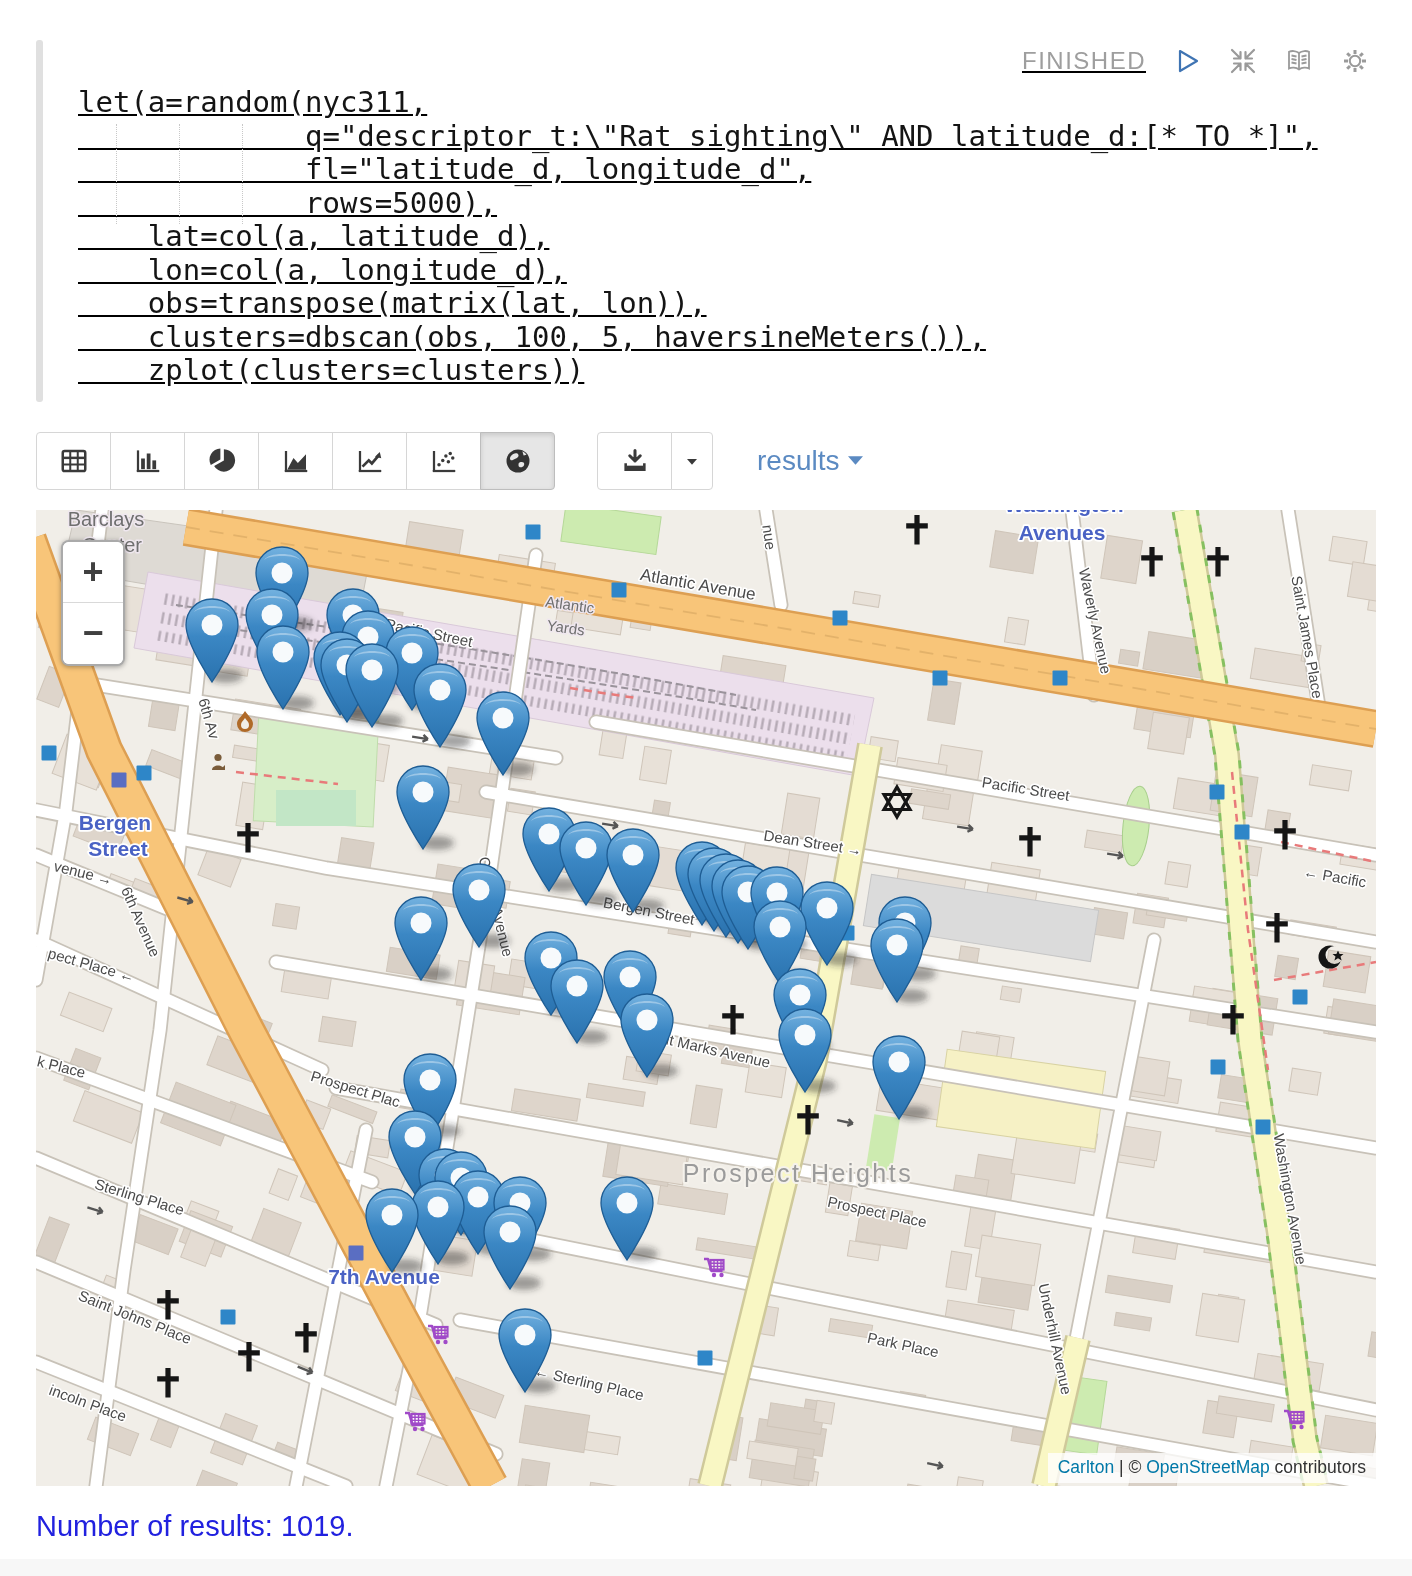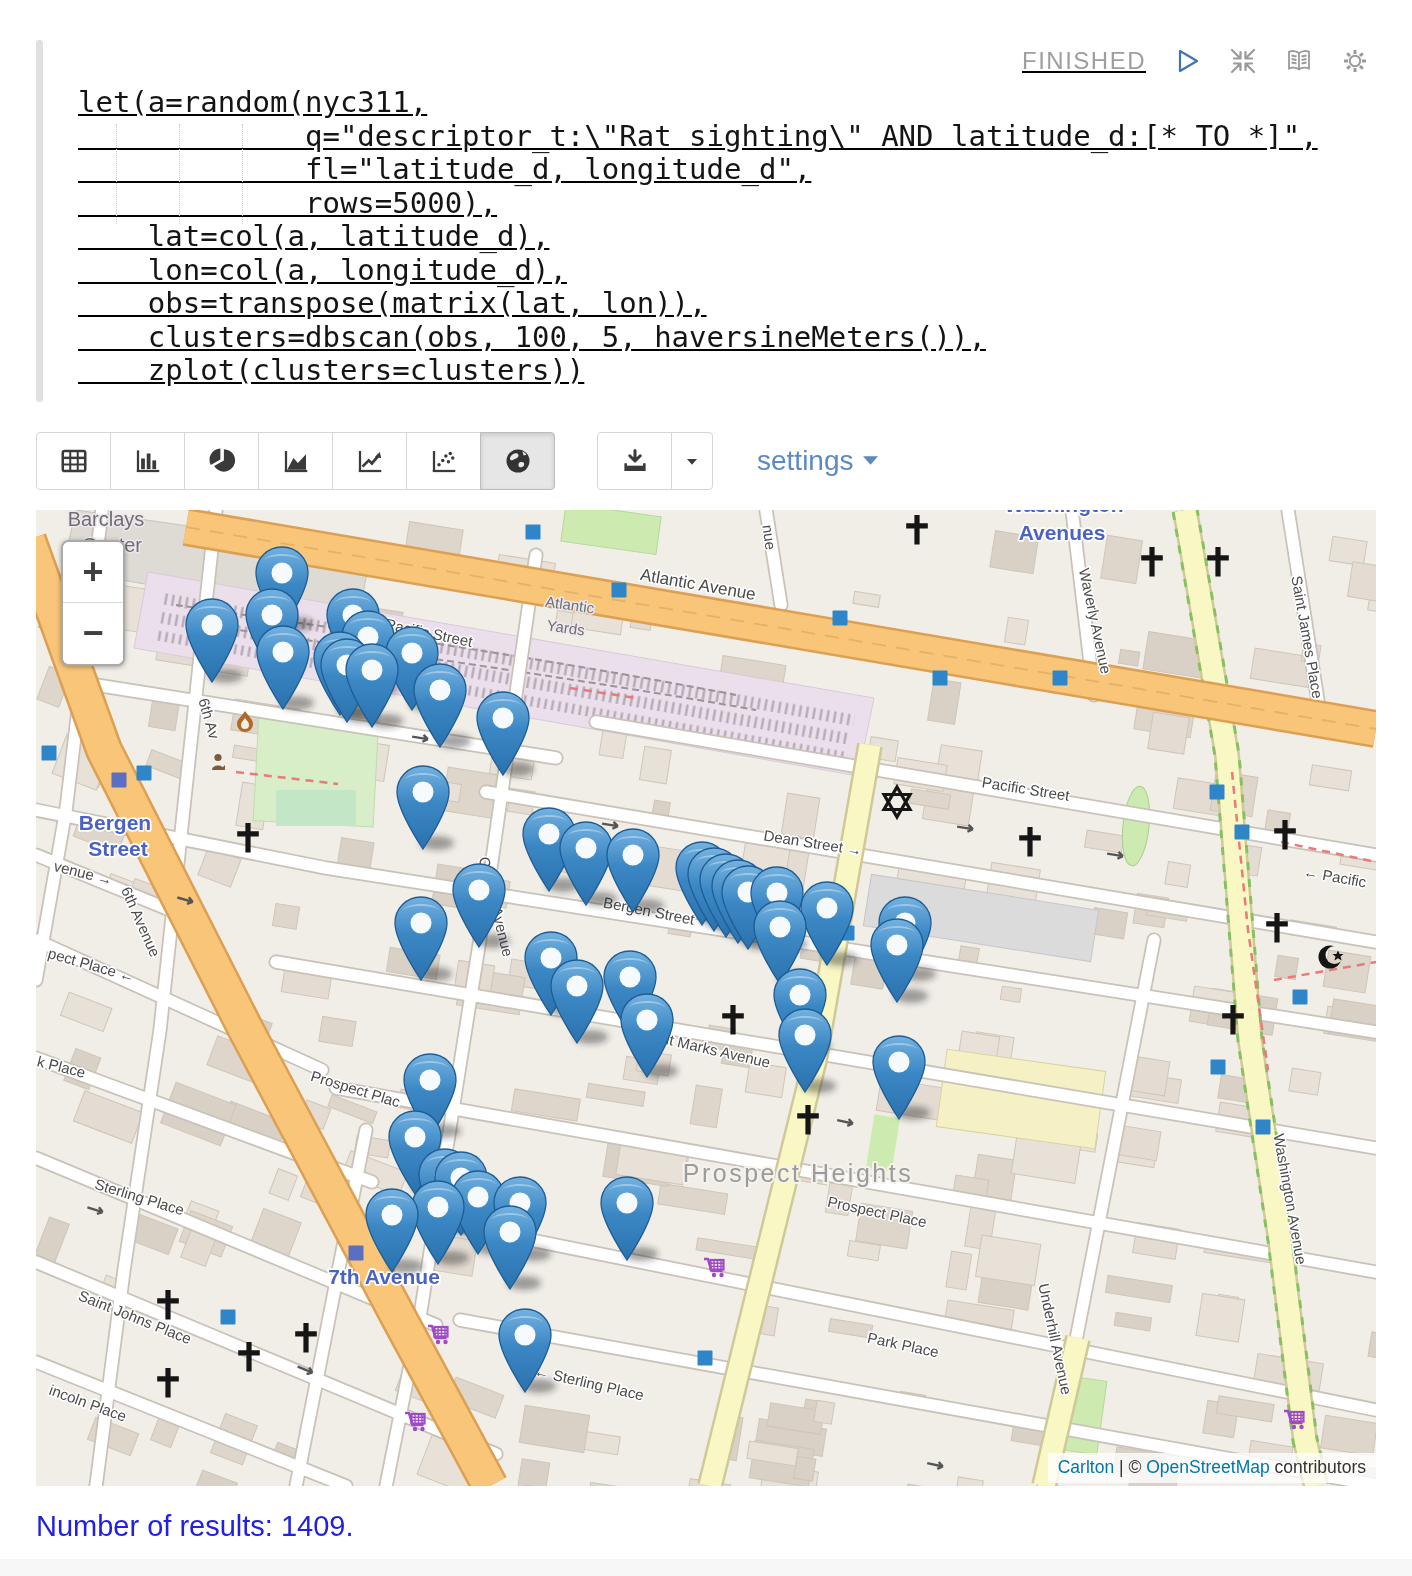--- a/index.html
+++ b/index.html
@@ -194,21 +194,21 @@
           <rect x="5" y="16" width="14" height="3.5" fill="#3a3a3a"></rect>
         </svg>
       </div>
       <div class="tbtn caret-btn">
         <svg viewBox="0 0 24 24" width="20" height="20">
             <path d="M6 9.5 l6 7 6 -7 z" fill="#3a3a3a"></path>
           </svg>
       </div>
     </div>
     <div class="settings-btn">
-      <span>settings</span>
+      <span>results</span>
       <svg viewBox="0 0 14 10" width="15" height="11">
           <path d="M0 1 l7 8 7 -8 z" fill="#5b8ac2"></path>
         </svg>
     </div>
   </div>
 
   <div class="map-box">
     <svg id="map-svg" viewBox="0 0 1340 976" width="1340" height="976">
       <defs>
         <linearGradient id="pinGrad" x1="0" y1="0" x2="0" y2="1">
@@ -953,15 +953,15 @@
           </g>
         </g>
     </svg>
     <div class="zoom-ctl">
       <div class="zoom-btn">+</div>
       <div class="zoom-btn">−</div>
     </div>
     <div class="attribution"><a>Carlton</a><span style="white-space:pre;"> | © </span><a>OpenStreetMap</a><span style="white-space:pre;text-align:center;"> contributors</span></div>
   </div>
 
-  <div class="results-line">Number of results: 1409.</div>
+  <div class="results-line">Number of results: 1019.</div>
   <div class="bottom-strip"></div>
 </div>
 
 </body></html>

